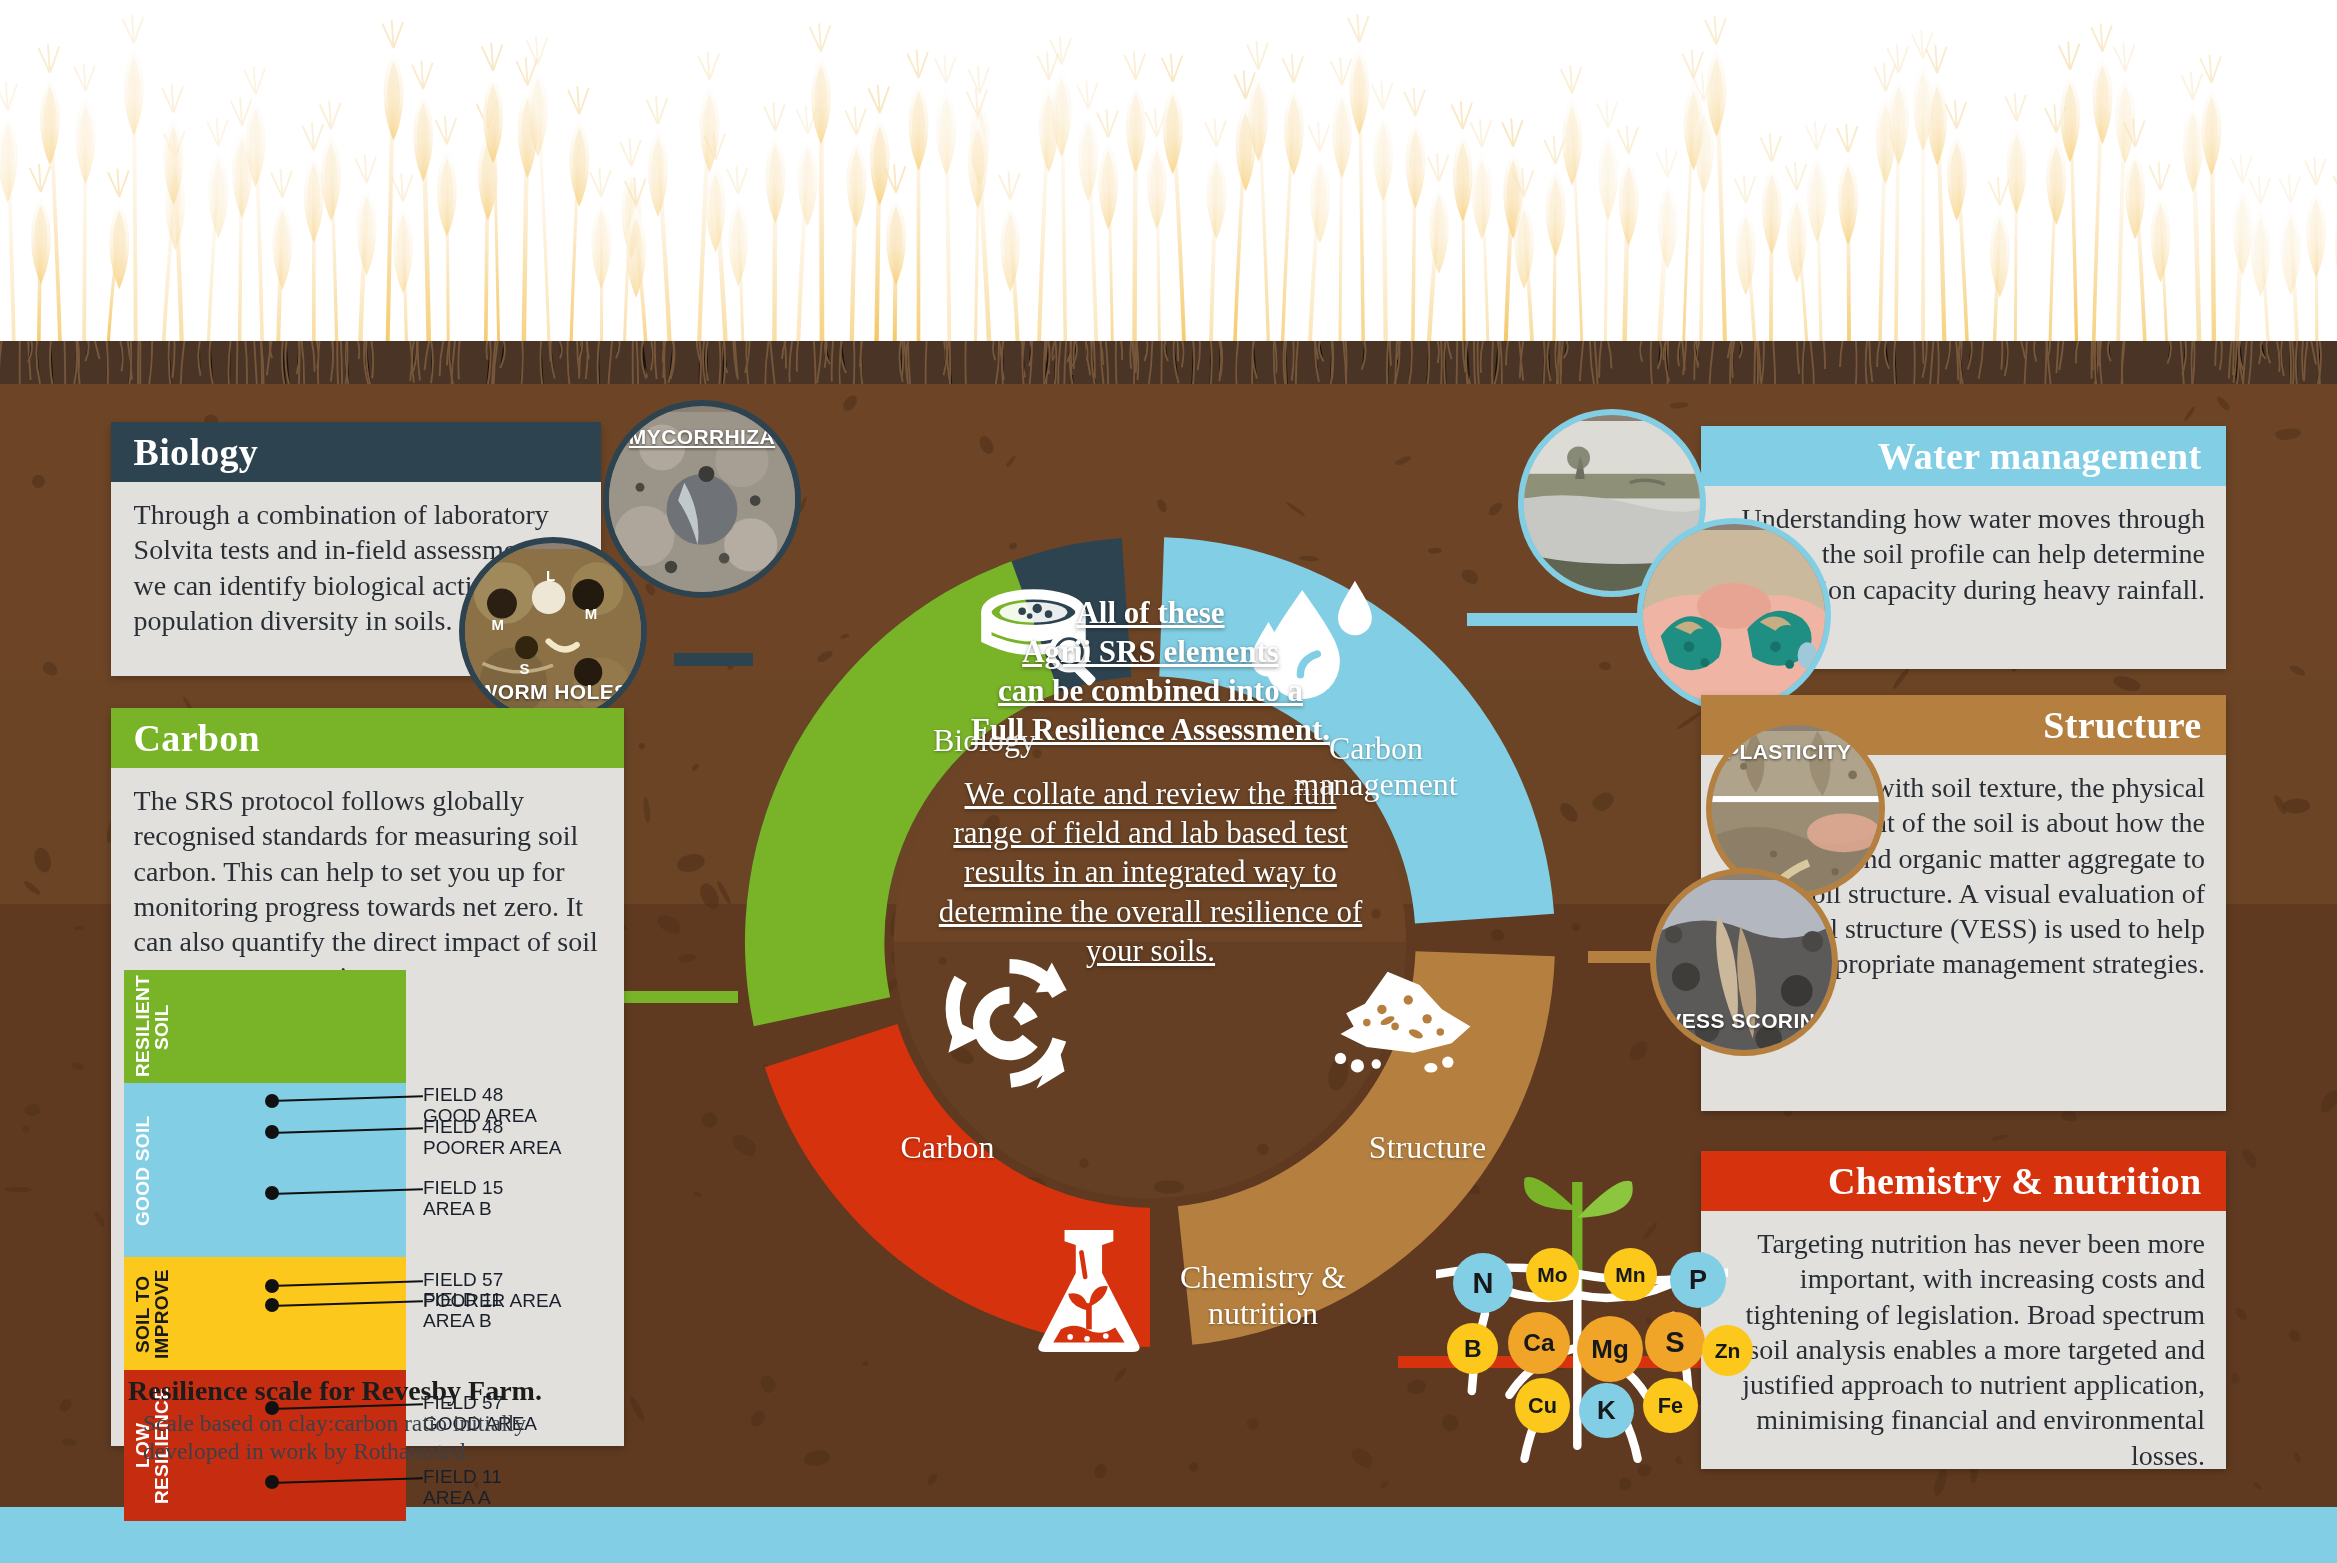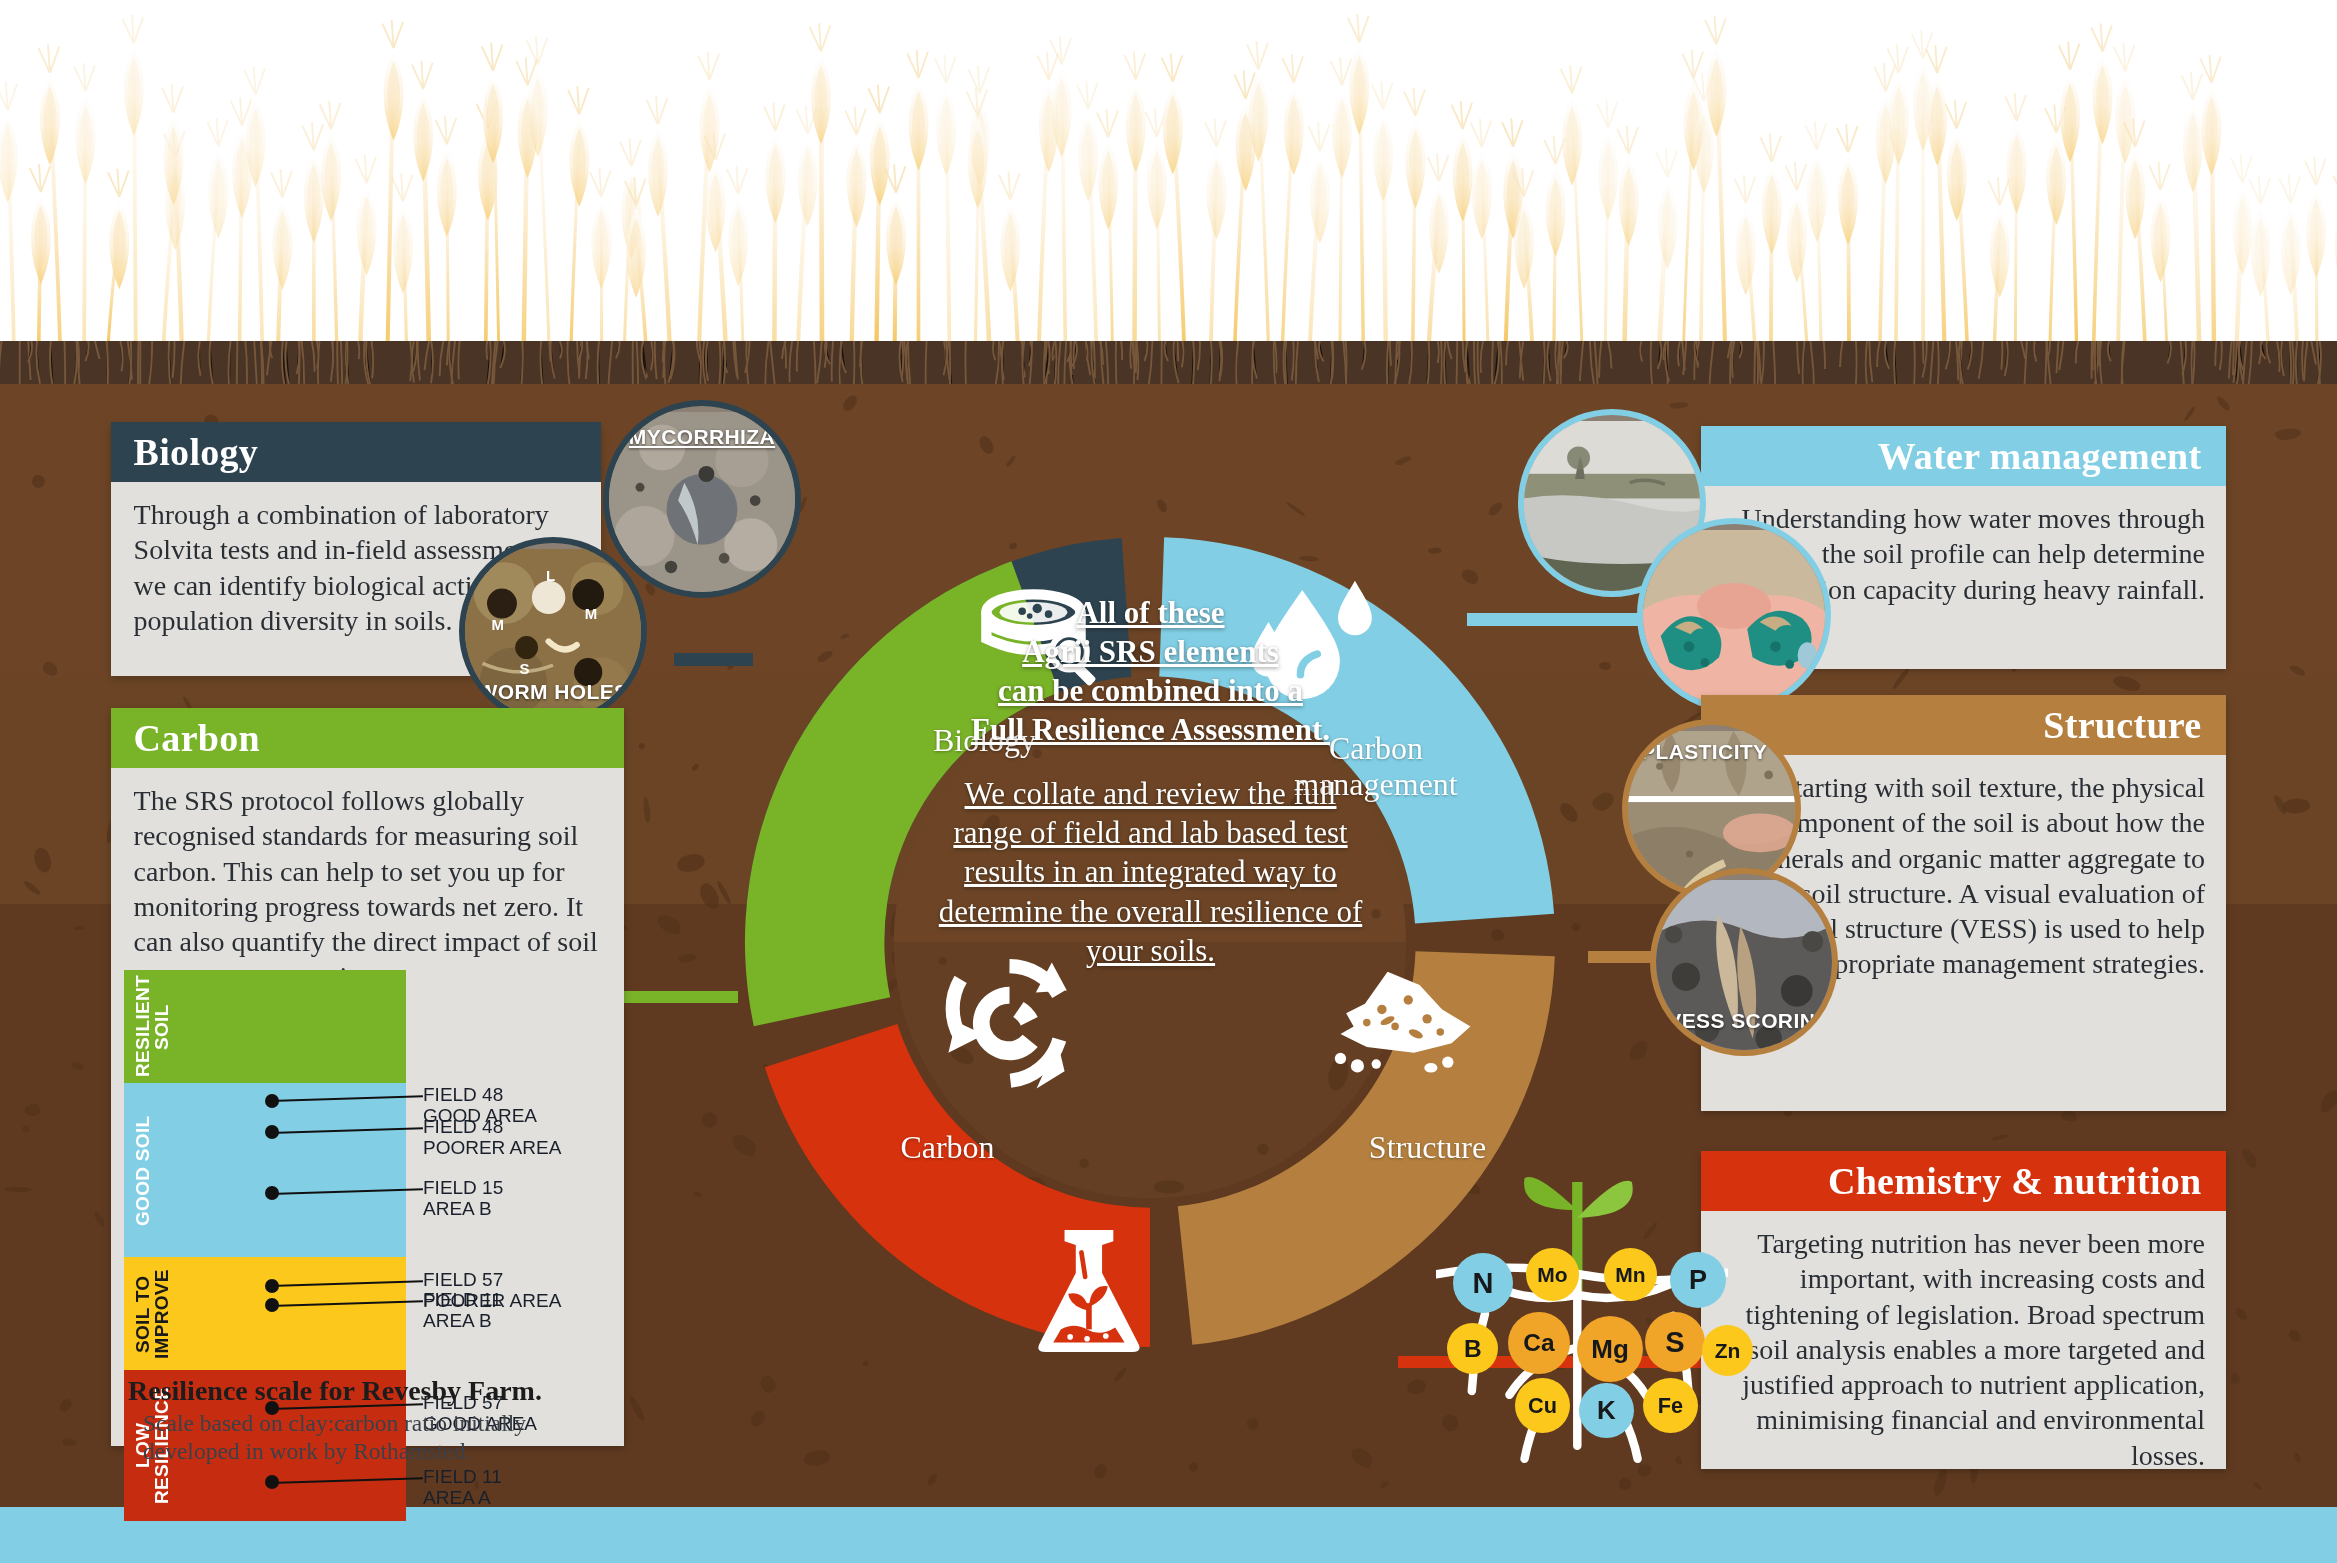--- a/index.html
+++ b/index.html
@@ -1441,21 +1441,21 @@
         <circle cx="166" cy="152" r="5" fill="#17736a"></circle>
       <ellipse cx="186" cy="142" rx="11" ry="15" fill="#9fc8d8"></ellipse>
     </svg>
   </div>
 
   <div class="panel" style="left:1701px;top:695px;width:525px;height:416px;">
     <div class="hdr right hdr-structure">Structure</div>
     <div class="body ralign">Starting with soil texture, the physical component of the soil is about how the minerals and organic matter aggregate to form soil structure.  A visual evaluation of soil structure (VESS) is used to help devise appropriate management strategies.</div>
   </div>
 
-  <div class="photo" style="left:1622px;top:719px;width:179px;height:179px;border:6.6px solid #b5803f;">
+  <div class="photo" style="left:1706px;top:719px;width:179px;height:179px;border:6.6px solid #b5803f;">
     <svg width="179" height="179" viewBox="0 0 190 190">
       <rect width="190" height="190" fill="#a79a83"></rect>
       <path d="M0 0 L190 0 L190 74 L0 74Z" fill="#b0a38b"></path>
       <path d="M48 0 q22 40 2 70 q-24 -32 -2 -70Z" fill="#97886f"></path>
       <path d="M120 0 q26 36 6 74 q-28 -36 -6 -74Z" fill="#9c8e74"></path>
       <rect y="74" width="190" height="7" fill="#ffffff"></rect>
       <path d="M0 81 L190 81 L190 190 L0 190Z" fill="#9b8d74"></path>
       <path d="M0 120 q50 -22 100 0 q50 20 90 -6 L190 190 L0 190Z" fill="#8d7f67"></path>
       <path d="M110 150 q-30 12 -50 40" stroke="#d9c79d" stroke-width="9" fill="none"></path>
       <ellipse cx="150" cy="116" rx="42" ry="22" fill="#e7ab95" opacity=".8"></ellipse>
@@ -1631,20 +1631,22 @@
         <path d="M66 88 q18 -8 20 -22 q-18 -2 -20 22Z" fill="#d5320d"></path>
         <path d="M58 30 L62 56" stroke="#d5320d" stroke-width="5" stroke-linecap="round"></path>
       </svg>
     </div>
 
     
     <div class="seg-label" style="left:188px;top:252px;width:235px;">Biology</div>
     <div class="seg-label" style="left:565px;top:260px;width:264px;white-space:pre-line;">Carbon
 management</div>
     <div class="seg-label" style="left:631px;top:659px;width:235px;">Structure</div>
+    <div class="seg-label" style="left:443px;top:789px;width:282px;white-space:pre-line;">Chemistry &amp;
+nutrition</div>
     <div class="seg-label" style="left:151px;top:659px;width:235px;">Carbon</div>
 
     
     <div class="center-text">
       <div class="t1" style="white-space:pre-line;">All of these
 Agrii SRS elements
 can be combined into a
 Full Resilience Assessment.</div>
       <div class="t2">We collate and review the full range of field and lab based test results in an integrated way to determine the overall resilience of your soils.</div>
     </div>

